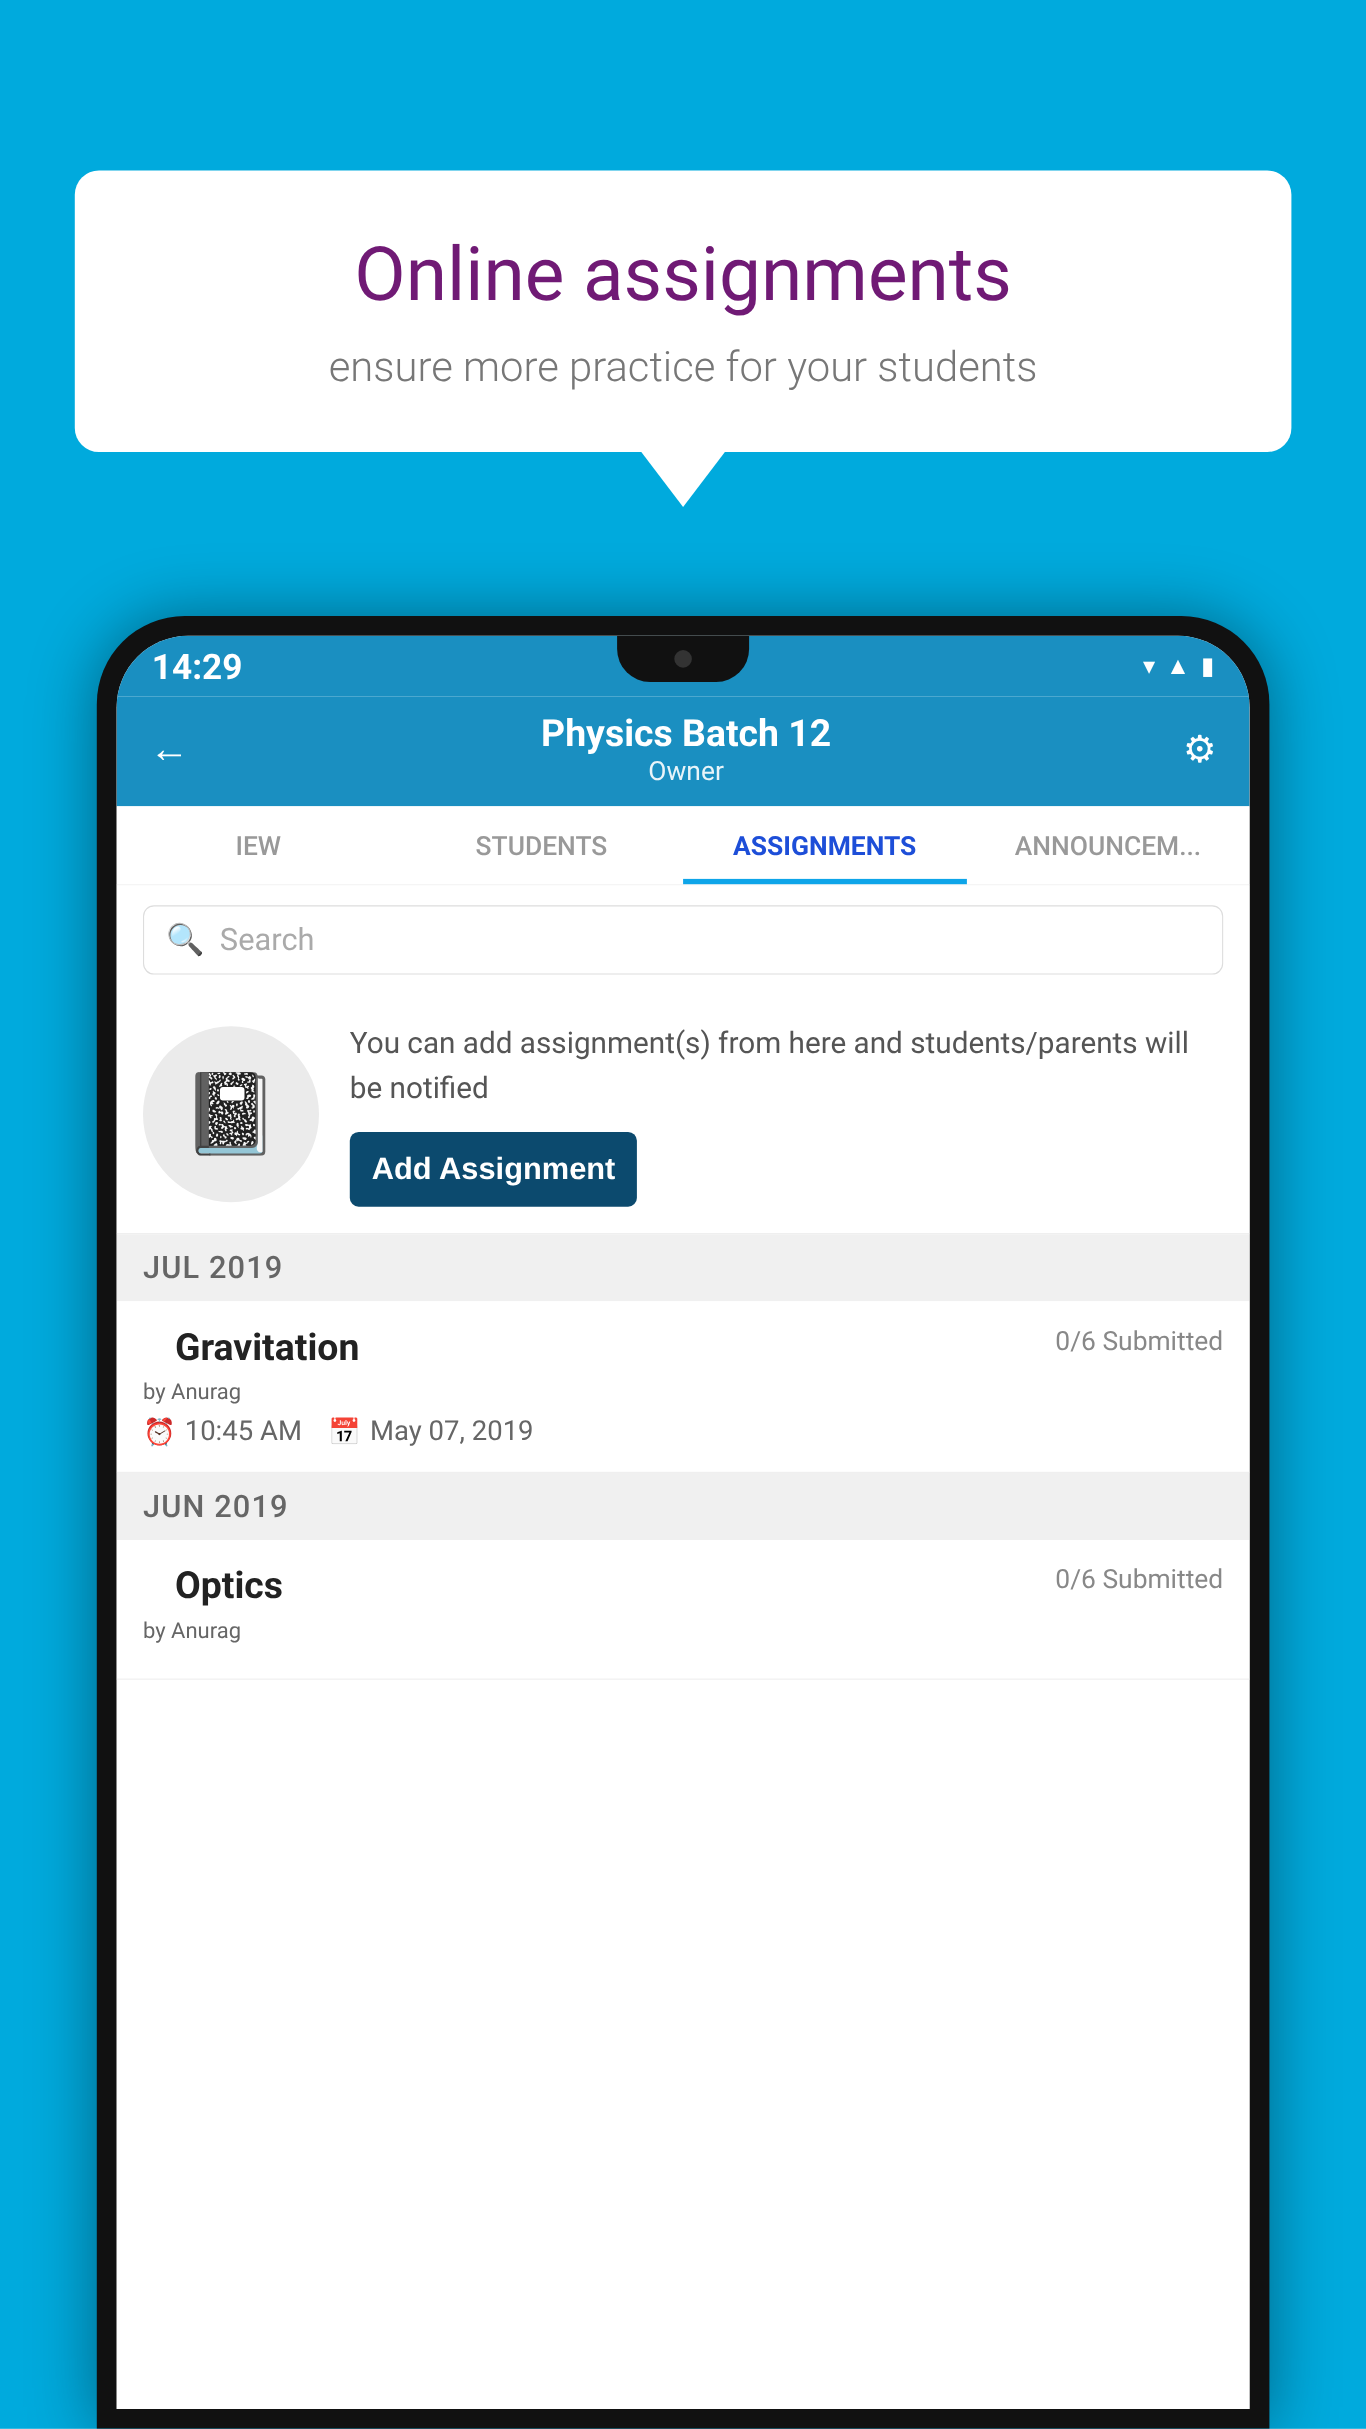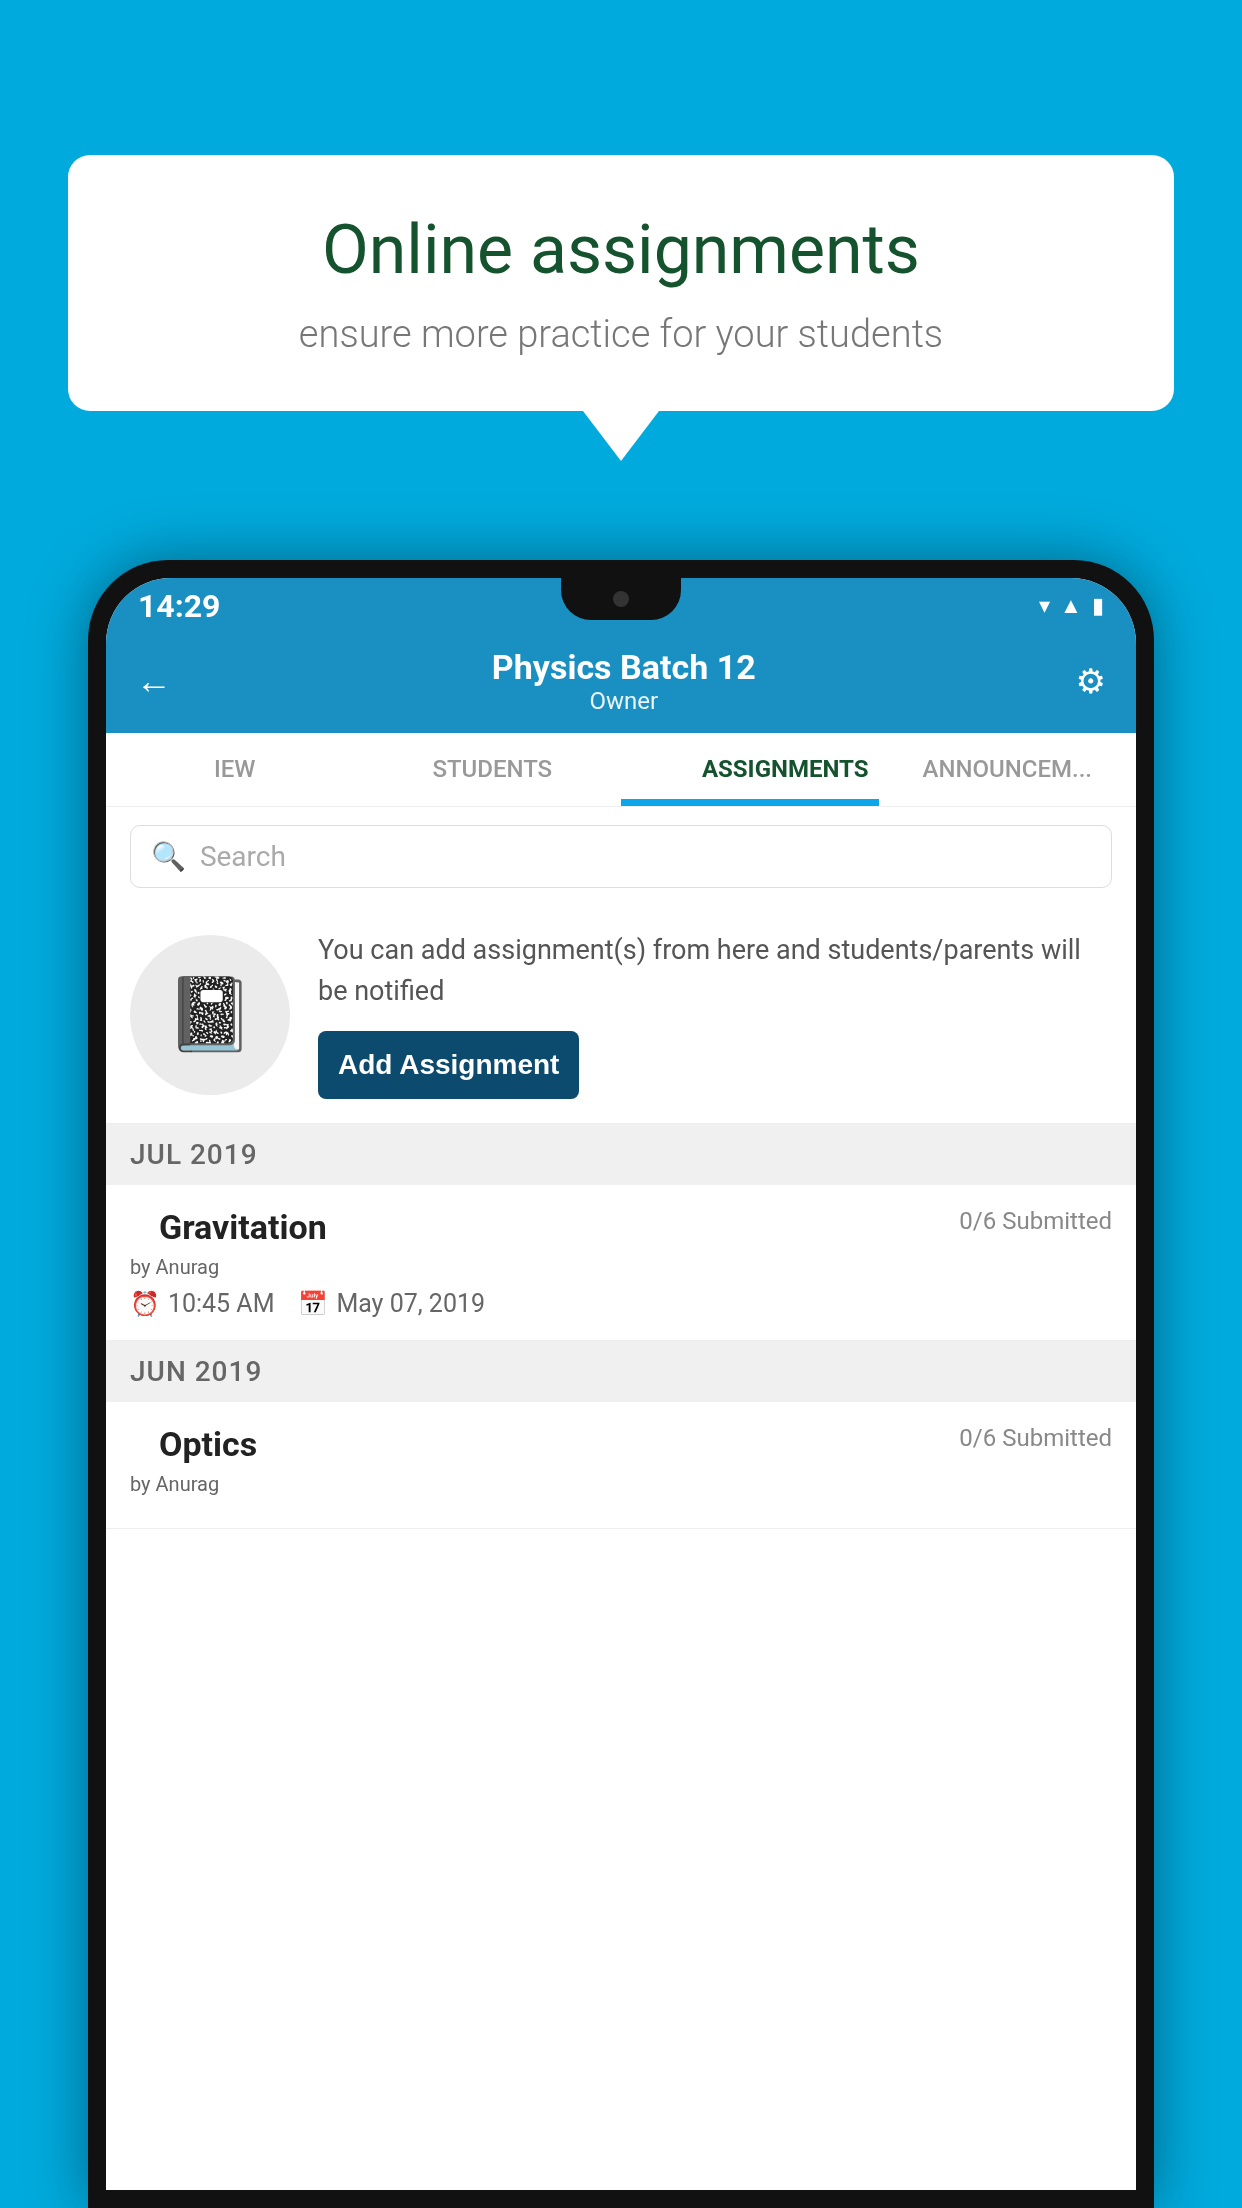--- a/index.html
+++ b/index.html
@@ -26,21 +26,21 @@
 
     .speech-bubble {
       background: white;
       border-radius: 22px;
       padding: 55px 60px 55px 60px;
       width: 100%;
       text-align: center;
     }
 
     .speech-bubble-title {
-      color: #14532d;
+      color: #701a75;
       font-size: 68px;
       font-weight: 400;
       line-height: 1.2;
       margin-bottom: 20px;
     }
 
     .speech-bubble-subtitle {
       color: #777;
       font-size: 38px;
       font-weight: 300;
@@ -176,24 +176,23 @@
       text-align: center;
       padding: 22px 10px 16px;
       font-size: 24px;
       font-weight: 500;
       color: #999;
       cursor: pointer;
       white-space: nowrap;
     }
 
     .tab-item.active {
-      color: #14532d;
-      border-bottom: 7px solid #0ea5e9;
+      color: #1d4ed8;
+      border-bottom: 5px solid #0ea5e9;
       font-weight: 700;
-      text-align: right;
     }
 
     
     .content-area {
       flex: 1;
       overflow-y: auto;
       background: white;
     }
 
     

